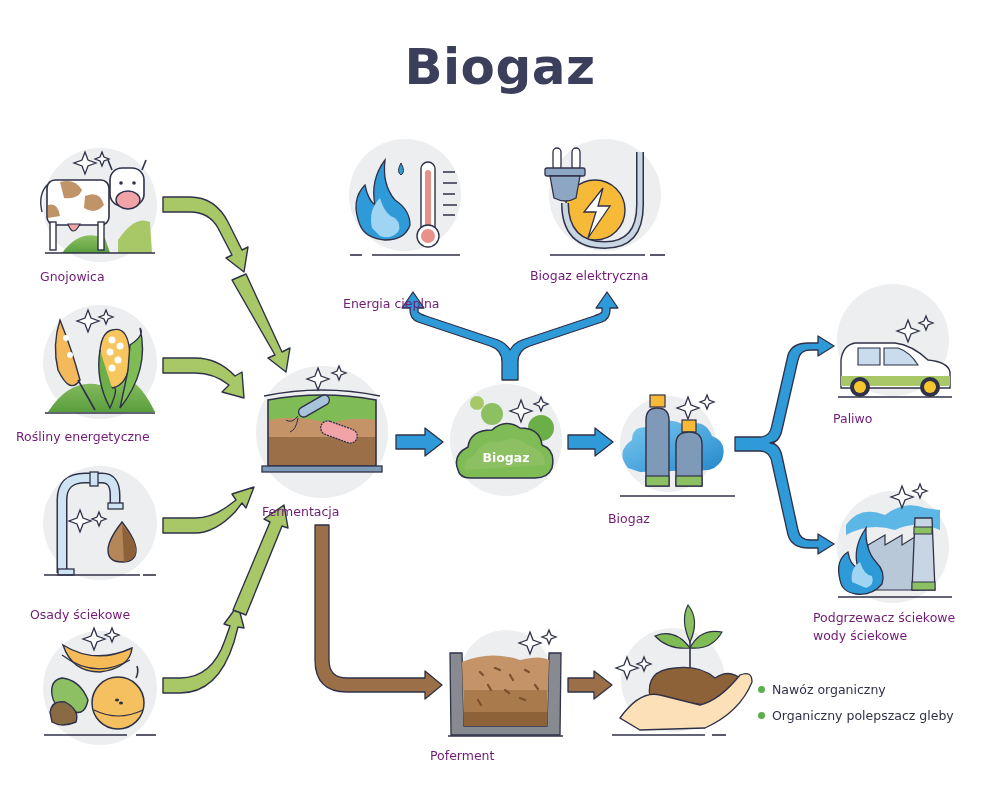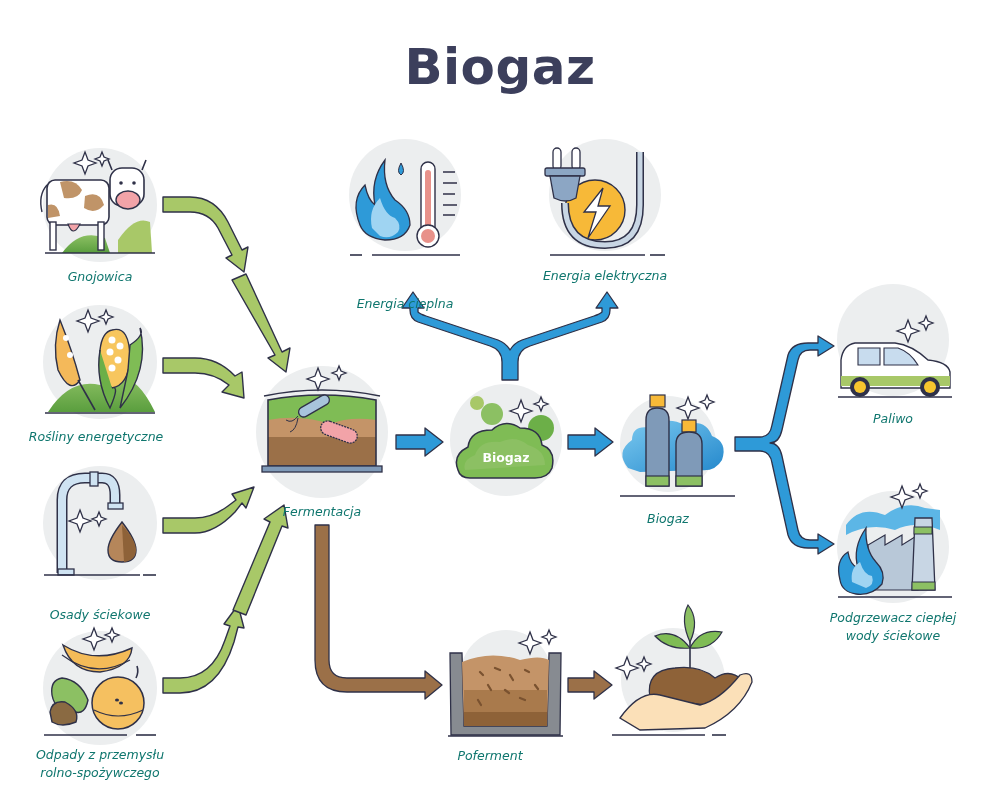--- a/index.html
+++ b/index.html
@@ -1,19 +1,19 @@
 <!DOCTYPE html>
 <html><head>
 <meta charset="utf-8">
 <style>
   html, body { margin:0; padding:0; background:#ffffff; }
   body { width:1000px; height:800px; position:relative; overflow:hidden; font-family:"Liberation Sans", "DejaVu Sans", sans-serif; }
   #stage { position:absolute; left:0; top:0; width:1000px; height:800px;padding-left:44px; }
   .title { position:absolute; left:0; top:38px; width:1000px; text-align:center; font-family:"DejaVu Sans", sans-serif; font-weight:bold; font-size:50px; color:#3c3f5c; letter-spacing:0.5px; }
-  .label { position:absolute; text-align:center; font-family:"DejaVu Sans", sans-serif; font-size:12.5px; color:#0f766e; line-height:18px; white-space:nowrap;font-style:italic; }
+  .label { position:absolute; font-family:"DejaVu Sans", sans-serif; font-size:12.5px; color:#701a75; line-height:18px; white-space:nowrap; }
   .bullets { position:absolute; left:758px; top:676px; font-family:"DejaVu Sans", sans-serif; font-size:12.5px; color:#2f3148; }
   .bullets .row { display:flex; align-items:center; height:26px; }
   .bullets .dot { width:7px; height:7px; border-radius:50%; background:#5fae4e; margin-right:7px; }
   svg { position:absolute; left:0; top:0; }
 </style>
 </head>
 <body>
 
 <div id="stage">
 
@@ -248,31 +248,37 @@
     <path d="M627 657 l3 8 l8 3 l-8 3 l-3 8 l-3 -8 l-8 -3 l8 -3 Z" fill="#fff" stroke="#2f3148" stroke-width="1.3"></path>
     <path d="M644 657 l2 5 l5 2 l-5 2 l-2 5 l-2 -5 l-5 -2 l5 -2 Z" fill="#fff" stroke="#2f3148" stroke-width="1.3"></path>
   </g>
 
   <text x="506" y="462" text-anchor="middle" font-family="DejaVu Sans, sans-serif" font-weight="bold" font-size="12.5" fill="#ffffff">Biogaz</text>
 </svg>
 
 <div class="label" style="left:40px; top:268px; width:120px;">Gnojowica</div>
 <div class="label" style="left:16px; top:428px; width:160px;">Rośliny energetyczne</div>
 <div class="label" style="left:30px; top:606px; width:140px;">Osady ściekowe</div>
-<div class="label" style="left:20px; top:746px; width:160px;">
-  <div>Odpady z przemysłu</div>
-  <div>rolno-spożywczego</div>
-</div>
 
 <div class="label" style="left:262px; top:503px; width:120px;">Fermentacja</div>
 <div class="label" style="left:608px; top:510px; width:120px;">Biogaz</div>
 <div class="label" style="left:430px; top:747px; width:120px;">Poferment</div>
 
 <div class="label" style="left:343px; top:267px; width:124px;margin-top:28px;">Energia cieplna</div>
-<div class="label" style="left:530px; top:267px; width:150px;">Energia elektryczna</div>
+<div class="label" style="left:530px; top:267px; width:150px;">Biogaz elektryczna</div>
 <div class="label" style="left:833px; top:410px; width:120px;">Paliwo</div>
 <div class="label" style="left:813px; top:609px; width:160px;">
-  <div>Podgrzewacz ciepłej</div>
+  <div>Podgrzewacz ściekowe</div>
   <div>wody ściekowe</div>
 </div>
 
-
+<div class="bullets">
+  <div class="row">
+    <span class="dot"></span>
+    <span>Nawóz organiczny</span>
+  </div>
+  <div class="row">
+    <span class="dot"></span>
+    <span>Organiczny polepszacz gleby</span>
+  </div>
 </div>
 
+</div>
+
 </body></html>

